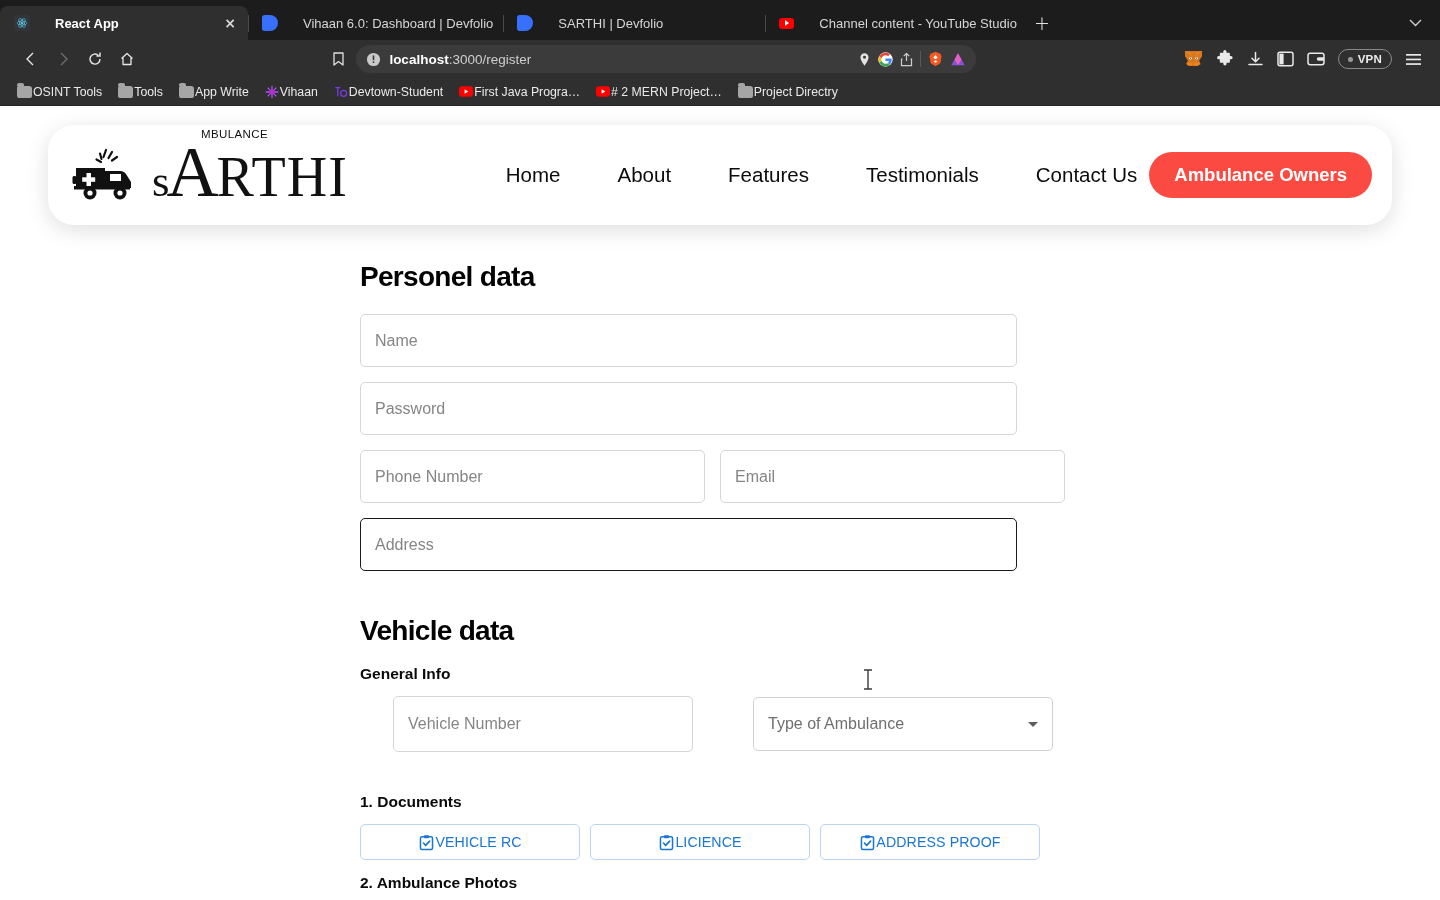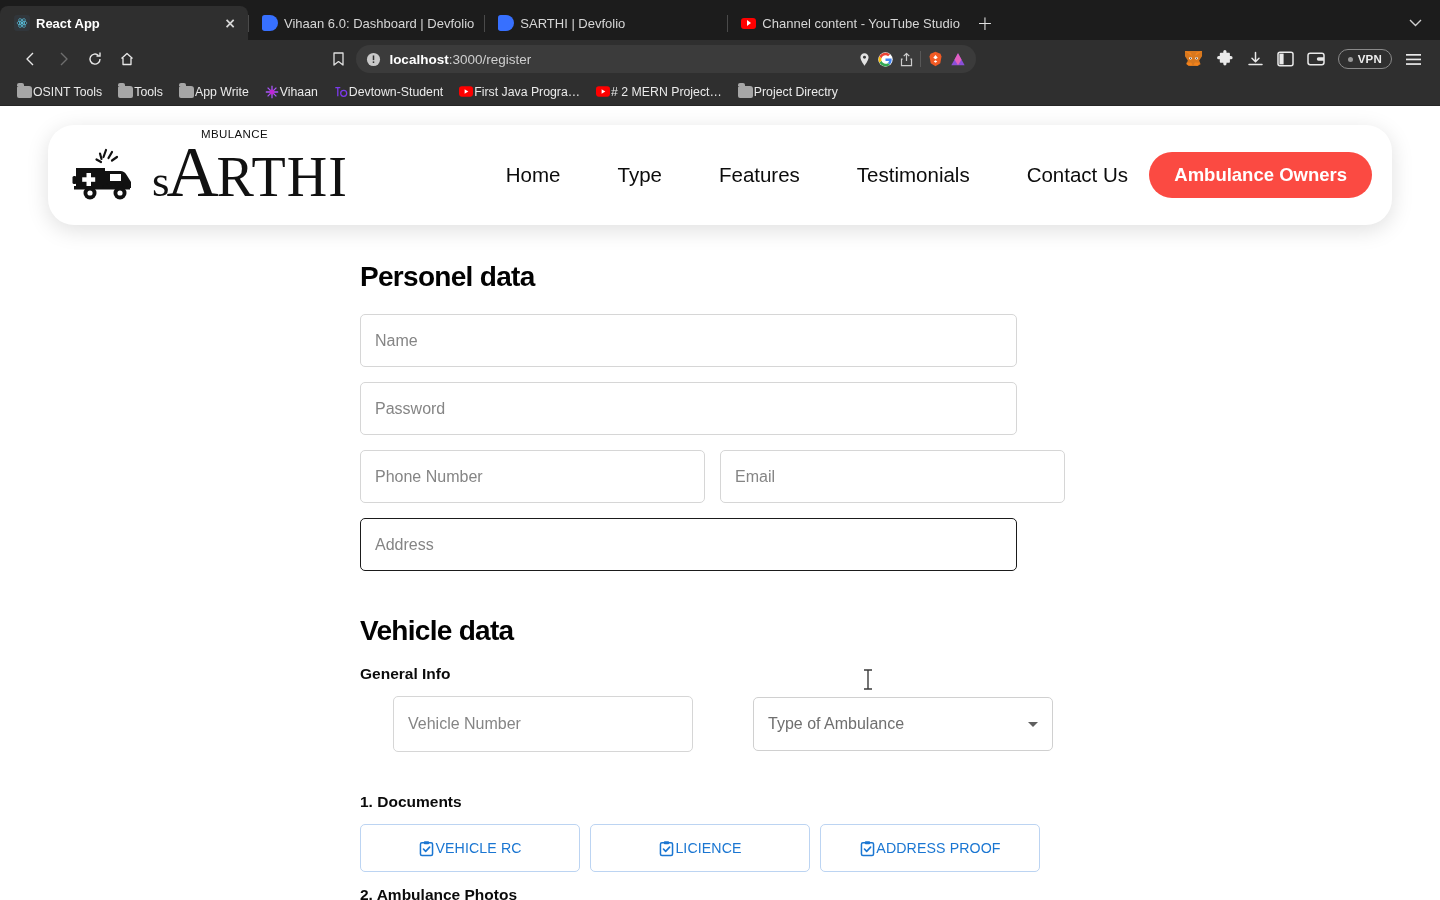--- a/index.html
+++ b/index.html
@@ -20,21 +20,21 @@
     display: flex;
     align-items: flex-end;
     background: #1c1c1c;
     padding: 0 6px 0 0;
     position: relative;
   }
   .tab {
     height: 34px;
     display: flex;
     align-items: center;
-    gap: 6px;
+    gap: 25px;
     padding: 0 10px 0 14px;
     font-size: 13px;
     color: #d6d6d6;
     border-radius: 8px 8px 0 0;
     position: relative;
     white-space: nowrap;
     flex: 0 0 auto;
   }
   .tab.active {
     background: #2f2f2f;
@@ -288,21 +288,21 @@
     margin-left: auto;
     width: 0; height: 0;
     border-left: 5px solid transparent;
     border-right: 5px solid transparent;
     border-top: 5px solid #5f5f5f;
   }
 
   .docs-label { margin-top: 41px; }
   .docs-row { display: flex; gap: 10px; margin-bottom: 14px; }
   .doc-btn {
-    width: 220px; height: 48px;
+    width: 220px; height: 36px;
     border: 1px solid #bcd4f2;
     border-radius: 5px;
     background: #fff;
     display: flex; align-items: center; justify-content: center;
     color: #1a76d2;
     font-size: 14.2px;
     letter-spacing: .1px;
     font-family: "Liberation Sans", sans-serif;
   }
   .clip-ico { display: flex; flex: 0 0 17px; }
@@ -588,21 +588,21 @@
       <span class="logo-text">
         <span class="logo-s">s</span>
         <span class="logo-a">A</span>
         <span class="logo-rest">RTHI</span>
         <span class="logo-sup">MBULANCE</span>
       </span>
     </div>
 
     <div class="nav-links">
       <a class="nav-link">Home</a>
-      <a class="nav-link">Type</a>
+      <a class="nav-link">About</a>
       <a class="nav-link">Features</a>
       <a class="nav-link">Testimonials</a>
       <a class="nav-link">Contact Us</a>
     </div>
 
     <button class="owners-btn">Ambulance Owners</button>
   </div>
 
   <div class="form-area">
 

